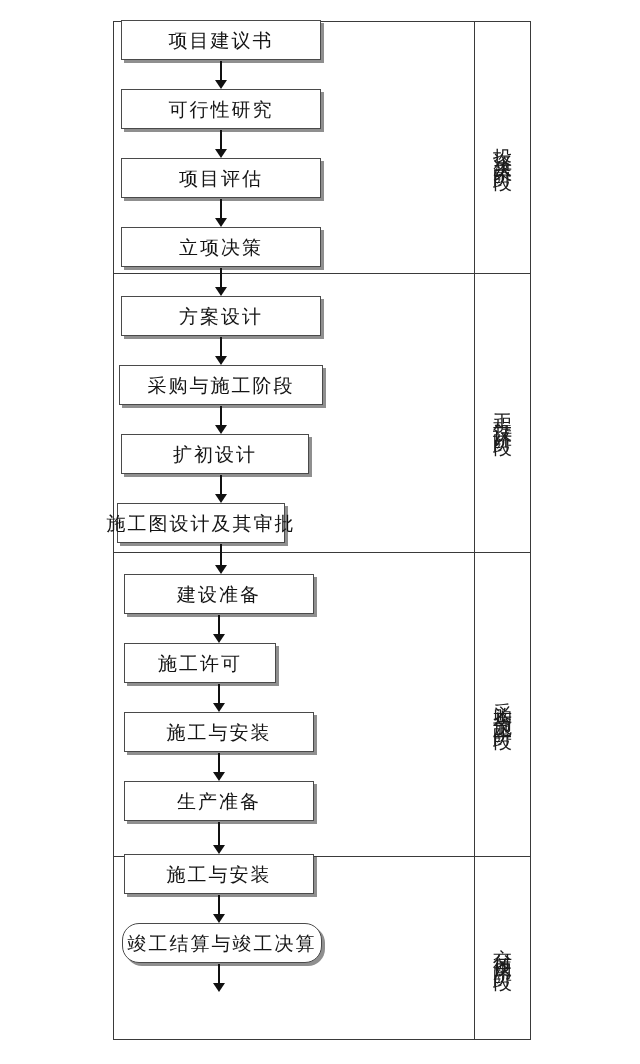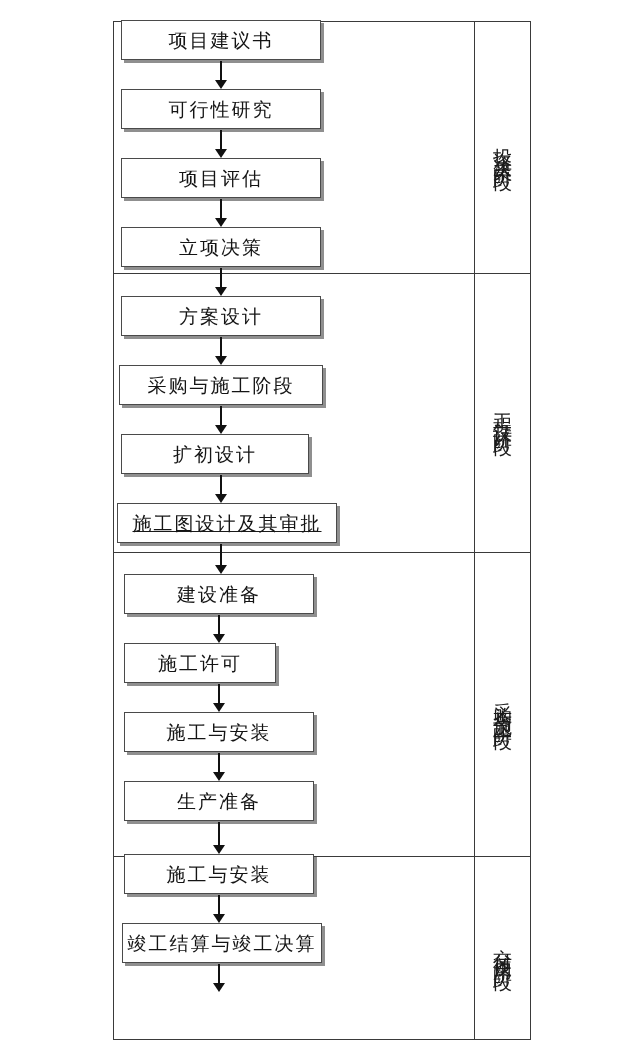--- a/index.html
+++ b/index.html
@@ -202,21 +202,21 @@
   </div>
 
   <div class="flow-box" style="left:117px; top:434px; width:188px;">
     <span class="box-text">扩初设计</span>
   </div>
   <div class="arrow" style="left:211px; top:475px; height:28px;">
     <span class="shaft" style="height:19px;"></span>
       <span class="head" style="top:19px;"></span>
   </div>
 
-  <div class="flow-box" style="left:113px; top:503px; width:220px;text-decoration:underline;">
+  <div class="flow-box" style="left:113px; top:503px; width:168px;">
     <span class="box-text">施工图设计及其审批</span>
   </div>
   <div class="arrow" style="left:211px; top:544px; height:30px;">
     <span class="shaft" style="height:21px;"></span>
       <span class="head" style="top:21px;"></span>
   </div>
 
   <div class="flow-box" style="left:120px; top:574px; width:190px;">
     <span class="box-text">建设准备</span>
   </div>
@@ -250,21 +250,21 @@
   </div>
 
   <div class="flow-box" style="left:120px; top:854px; width:190px;">
     <span class="box-text">施工与安装</span>
   </div>
   <div class="arrow" style="left:209px; top:895px; height:28px;">
     <span class="shaft" style="height:19px;"></span>
       <span class="head" style="top:19px;"></span>
   </div>
 
-  <div class="flow-box" style="left:118px; top:923px; width:200px;">
+  <div class="flow-box" style="left:118px; top:923px; width:200px;border-radius:17px;">
     <span class="box-text">竣工结算与竣工决算</span>
   </div>
   <div class="arrow" style="left:209px; top:964px; height:28px;">
     <span class="shaft" style="height:19px;"></span>
       <span class="head" style="top:19px;"></span>
   </div>
 
 
 </div>
 

